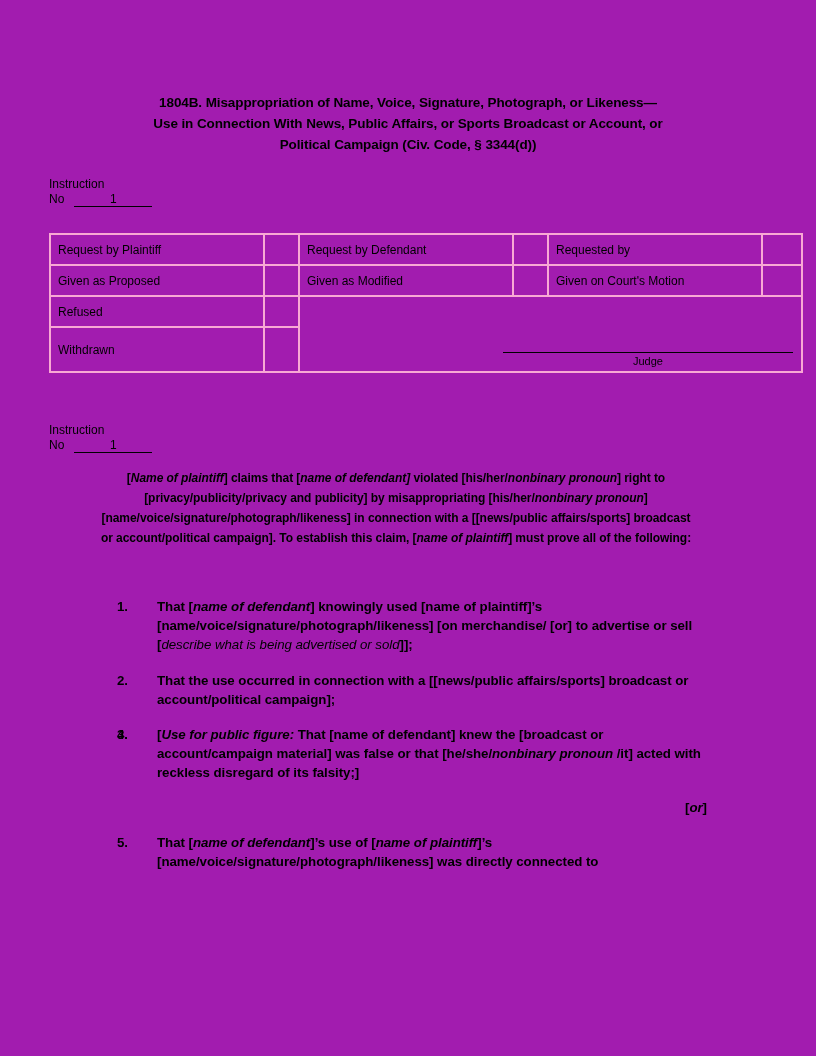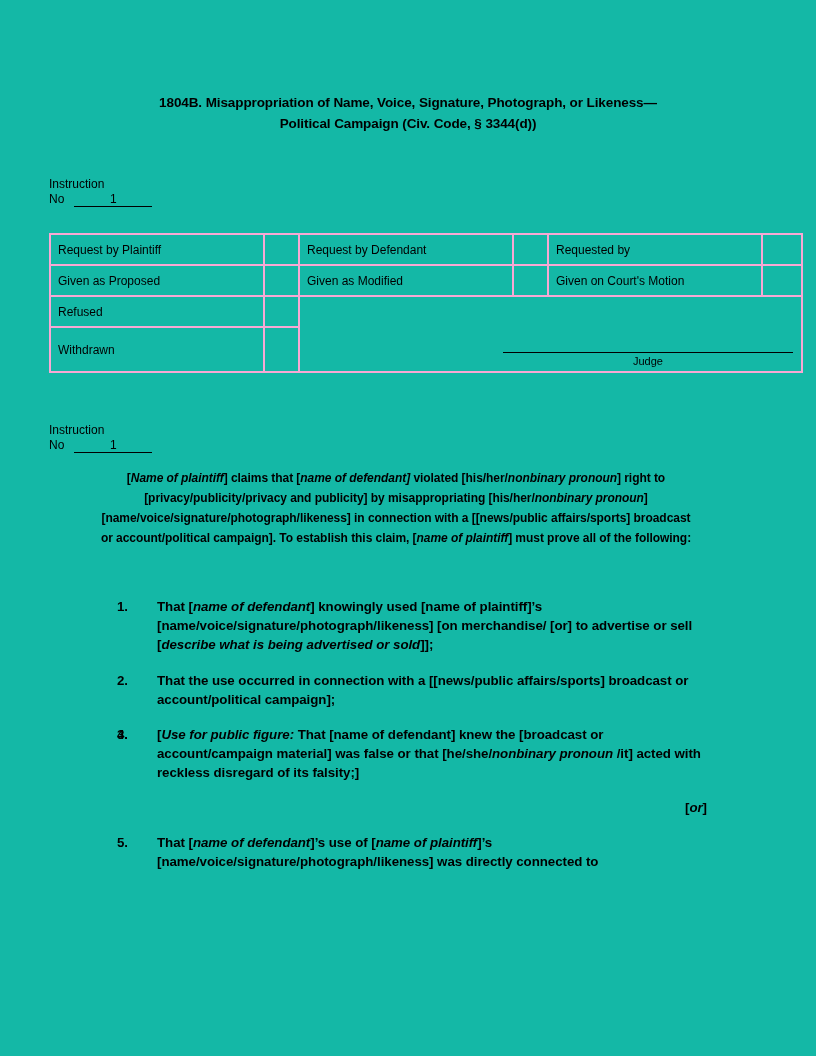--- a/index.html
+++ b/index.html
@@ -14,21 +14,21 @@
     color: #000000;
     position: relative;
     overflow: hidden;
   }
 
   .page {
     position: absolute;
     left: 0; top: 0;
     width: 816px;
     height: 1056px;
-    background: #14b8a6;
+    background: #a21caf;
   }
 
   
   .title {
     position: absolute;
     left: 96px;
     top: 92px;
     width: 624px;
     text-align: center;
     font-size: 13.5px;
@@ -144,20 +144,21 @@
     text-align: right;
   }
 </style>
 </head>
 <body>
 
 <div class="page">
 
   <div class="title">
     <div>1804B. Misappropriation of Name, Voice, Signature, Photograph, or Likeness—</div>
+    <div>Use in Connection With News, Public Affairs, or Sports Broadcast or Account, or</div>
     <div>Political Campaign (Civ. Code, § 3344(d))</div>
   </div>
 
   <div class="instr-block" style="left:49px; top:177px;">
     <span class="lbl-1">Instruction</span>
     <span class="instr-row">
       <span class="lbl-2">No</span>
       <span class="instr-num">1</span>
     </span>
   </div>
@@ -203,21 +204,21 @@
       <span class="lbl-2">No</span>
       <span class="instr-num">1</span>
     </span>
   </div>
 
   <div class="body-para"><span>[</span><span style="font-style: italic; font-weight: bold;">Name of plaintiff</span><span>] claims that [</span><span style="font-style: italic; font-weight: bold;">name of defendant]</span><span> violated [his/her/</span><span style="font-style: italic; font-weight: bold;">nonbinary pronoun</span><span>] right to [privacy/publicity/privacy and publicity] by misappropriating [his/her/</span><span style="font-style: italic; font-weight: bold;">nonbinary pronoun</span><span>] [name/voice/signature/photograph/likeness] in connection with a [[news/public affairs/sports] broadcast or account/political campaign]. To establish this claim, [</span><span style="font-style: italic; font-weight: bold;">name of plaintiff</span><span>] must prove all of the following:</span></div>
 
   <div class="list">
     <div class="li">
       <span class="num">1.</span>
-      <span><span>That [</span><span style="font-style: italic; font-weight: bold;">name of defendant</span><span>] knowingly used [name of plaintiff]’s [name/voice/signature/photograph/likeness] [on merchandise/ [or] to advertise or sell [</span><span style="font-style: italic; font-weight: bold; margin-top: 38px;">describe what is being advertised or sold</span><span>]];</span></span>
+      <span><span>That [</span><span style="font-style: italic; font-weight: bold;">name of defendant</span><span>] knowingly used [name of plaintiff]’s [name/voice/signature/photograph/likeness] [on merchandise/ [or] to advertise or sell [</span><span style="font-style: italic; font-weight: normal; margin-top: 38px;">describe what is being advertised or sold</span><span>]];</span></span>
     </div>
     <div class="li">
       <span class="num">2.</span>
       <span><span>That the use occurred in connection with a [[news/public affairs/sports] broadcast or account/political campaign];</span></span>
     </div>
     <div class="li">
       <span class="num">3.</span>
     </div>
     <div class="li">
       <span class="num">4.</span>

